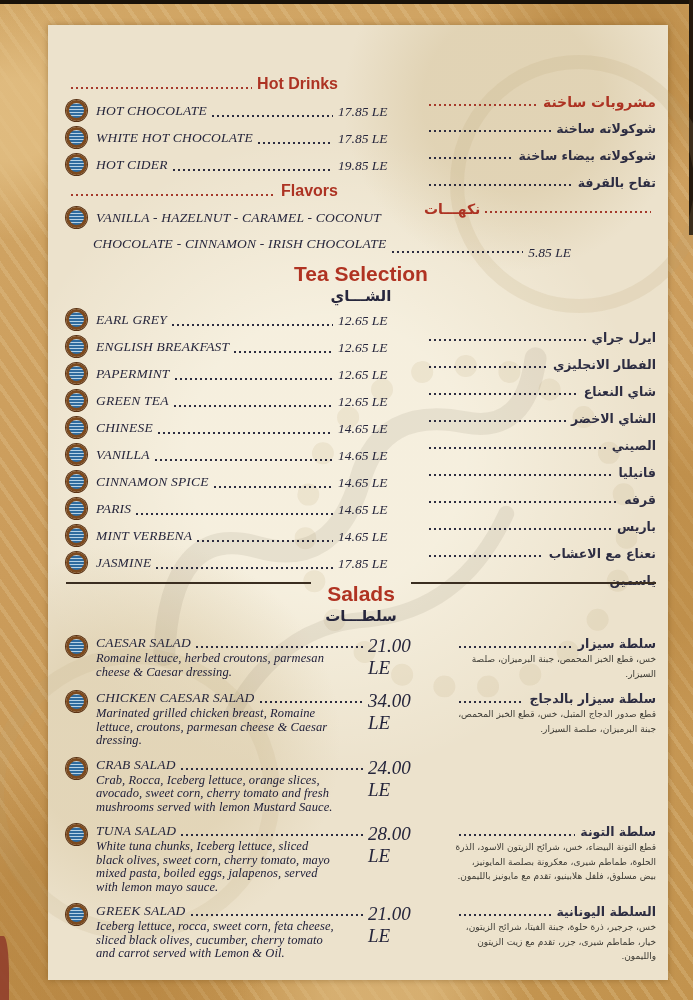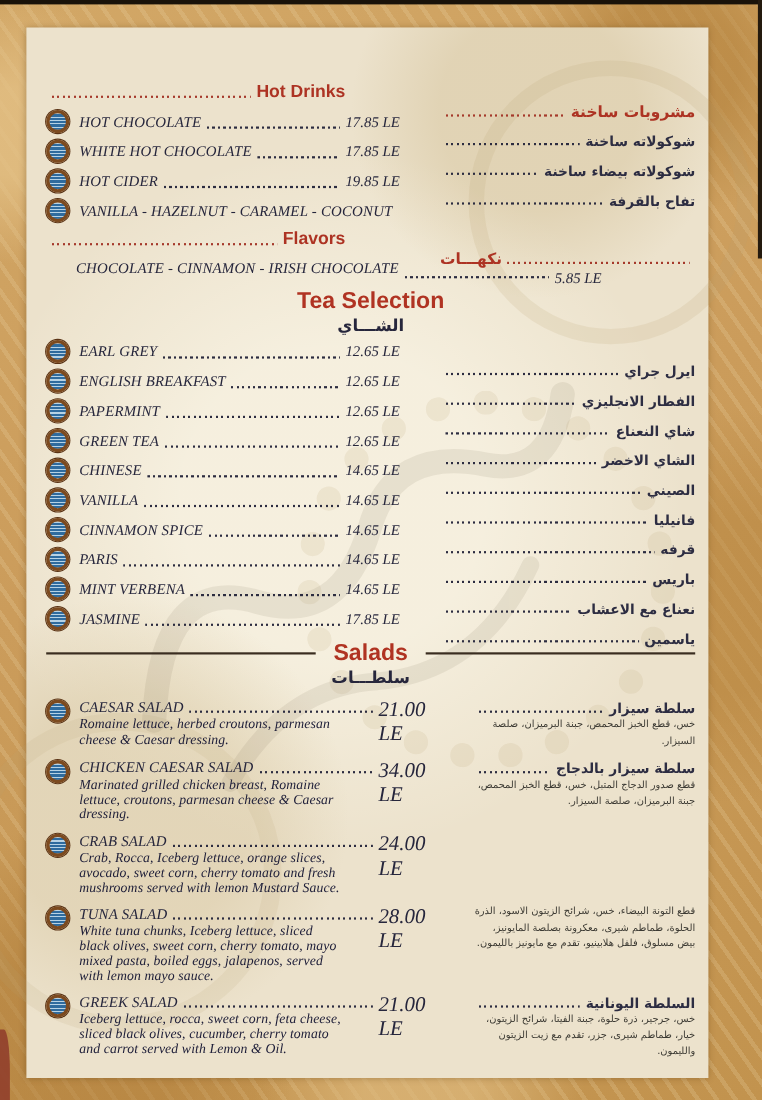--- a/index.html
+++ b/index.html
@@ -18,21 +18,21 @@
       radial-gradient(circle at 10% 95%, rgba(176,126,58,.55) 0 90px, transparent 200px),
       radial-gradient(circle at 55% 99%, rgba(222,186,126,.7) 0 50px, transparent 150px),
       repeating-linear-gradient(55deg, rgba(236,214,168,.22) 0 4px, rgba(0,0,0,0) 4px 14px),
       linear-gradient(160deg,#d2a766 0%, #cb9c5b 45%, #c2934e 100%);
   }
   .edge-top{position:absolute;top:0;left:0;width:100%;height:4px;background:#191209;}
   .edge-right{position:absolute;top:0;right:0;width:4px;height:235px;background:#241a0e;}
   .corner-accent{position:absolute;left:0;bottom:0;width:9px;height:64px;background:#8e3b2a;border-radius:0 60% 0 0;opacity:.85;}
   
   .panel{
-    position:absolute;left:24px;top:25px;width:620px;height:955px;
+    position:absolute;left:48px;top:25px;width:620px;height:955px;
     background:
       radial-gradient(circle at 75% 8%, rgba(205,184,138,.35) 0 90px, transparent 170px),
       radial-gradient(circle at 15% 75%, rgba(205,184,138,.30) 0 110px, transparent 200px),
       radial-gradient(circle at 45% 45%, rgba(255,252,240,.5) 0 140px, transparent 320px),
       #ece2cc;
     box-shadow:0 0 6px rgba(80,50,10,.35);
   }
   .p-ring{position:absolute;border-radius:50%;pointer-events:none;}
   .ring1{right:-40px;top:30px;width:230px;height:230px;border:14px solid rgba(184,160,114,.16);}
   .ring2{right:30px;top:330px;width:300px;height:300px;border:22px dotted rgba(184,160,114,.14);}
@@ -57,21 +57,21 @@
   .ar-name{font-family:"DejaVu Sans",sans-serif;font-weight:700;font-size:12.5px;color:#2d2d42;white-space:nowrap;direction:rtl;}
   .badge{flex:none;width:15px;height:15px;border-radius:50%;margin-right:9px;
     border:3px solid #7c4a1f;box-shadow:0 0 0 1px #5a3315;
     background:repeating-linear-gradient(0deg,#2f6b9e 0 2px,#b7d2e4 2px 3px);}
   
   .flavor2{display:flex;align-items:center;height:26px;width:478px;padding-left:27px;justify-content:center;}
   
   .center-head{text-align:center;margin-top:5px;}
   .c-en{font-family:"Liberation Sans",sans-serif;font-weight:700;font-size:21px;color:#b03322;line-height:24px;}
   .c-ar{font-family:"DejaVu Sans",sans-serif;font-weight:700;font-size:15px;color:#26263c;line-height:20px;direction:rtl;}
-  .rule-head{display:flex;align-items:center;margin-top:6px;}
+  .rule-head{display:flex;margin-top:6px;}
   .rule{flex:1;height:2px;background:#3a2d20;}
   .rule-head .c-en{margin:0 16px;}
   
   .salad-row{display:flex;align-items:flex-start;margin-top:8px;}
   .salad-row .badge{margin-top:2px;}
   .s-l{width:272px;min-width:0;}
   .name-line{display:flex;align-items:center;height:18px;}
   .desc-en{font-style:italic;font-size:12.5px;line-height:13.5px;color:#20203a;max-width:240px;letter-spacing:.1px;}
   .s-price{width:58px;flex:none;font-style:italic;font-size:19px;color:#26263c;padding-top:1px;}
   .s-r{flex:1;min-width:0;}
@@ -147,36 +147,36 @@
     </div>
     <div class="pricecol"><span class="price">19.85 LE</span></div>
     <div class="gapcol"></div>
     <div class="rcol dark">
       <span class="dots"></span>
       <span class="ar-name" lang="ar">تفاح بالقرفة</span>
     </div>
   </div>
 </div>
 
-    <div class="row">
-      <span class="badge"></span>
-      <span class="en-name">VANILLA - HAZELNUT - CARAMEL - COCONUT</span>
-    </div>
-
     <div class="row hrow">
       <div class="lcol red">
         <span class="dots"></span>
         <span class="h-en">Flavors</span>
       </div>
       <div class="pricecol"></div>
         <div class="gapcol"></div>
       <div class="rcol red">
         <span class="h-ar" lang="ar">نكهـــات</span>
         <span class="dots"></span>
       </div>
+    </div>
+
+    <div class="row">
+      <span class="badge"></span>
+      <span class="en-name">VANILLA - HAZELNUT - CARAMEL - COCONUT</span>
     </div>
     <div class="flavor2 dark">
       <span class="en-name">CHOCOLATE - CINNAMON - IRISH CHOCOLATE</span>
       <span class="dots"></span>
       <span class="price">5.85 LE</span>
     </div>
 
     <div class="center-head">
       <div class="c-en">Tea Selection</div>
       <div class="c-ar" lang="ar">الشـــاي</div>
@@ -390,20 +390,24 @@
     <div class="s-l dark">
       <div class="name-line">
         <span class="en-name">TUNA SALAD</span>
         <span class="dots"></span>
       </div>
       <div class="desc-en">White tuna chunks, Iceberg lettuce, sliced black olives, sweet corn, cherry tomato, mayo mixed pasta, boiled eggs, jalapenos, served with lemon mayo sauce.</div>
     </div>
     <div class="s-price">28.00 LE</div>
     <div class="gapcol"></div>
     <div class="s-r dark">
+      <div class="ar-line">
+        <span class="dots"></span>
+        <span class="ar-name" lang="ar">سلطة التونة</span>
+      </div>
       <div class="desc-ar" lang="ar">قطع التونة البيضاء، خس، شرائح الزيتون الاسود، الذرة الحلوة، طماطم شيرى، معكرونة بصلصة المايونيز، بيض مسلوق، فلفل هلابينيو، تقدم مع مايونيز بالليمون.</div>
     </div>
   </div>
 
   <div class="salad-row">
     <span class="badge"></span>
     <div class="s-l dark">
       <div class="name-line">
         <span class="en-name">GREEK SALAD</span>
         <span class="dots"></span>

